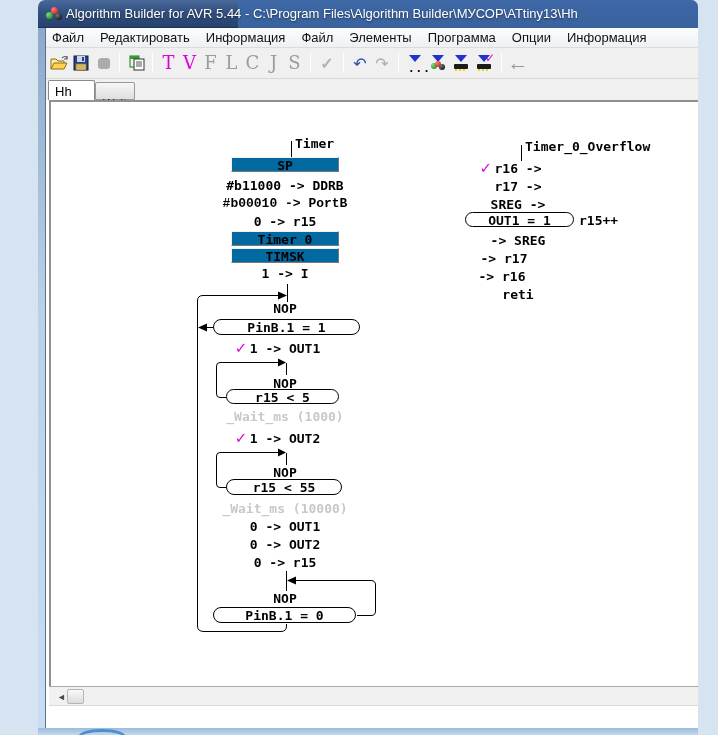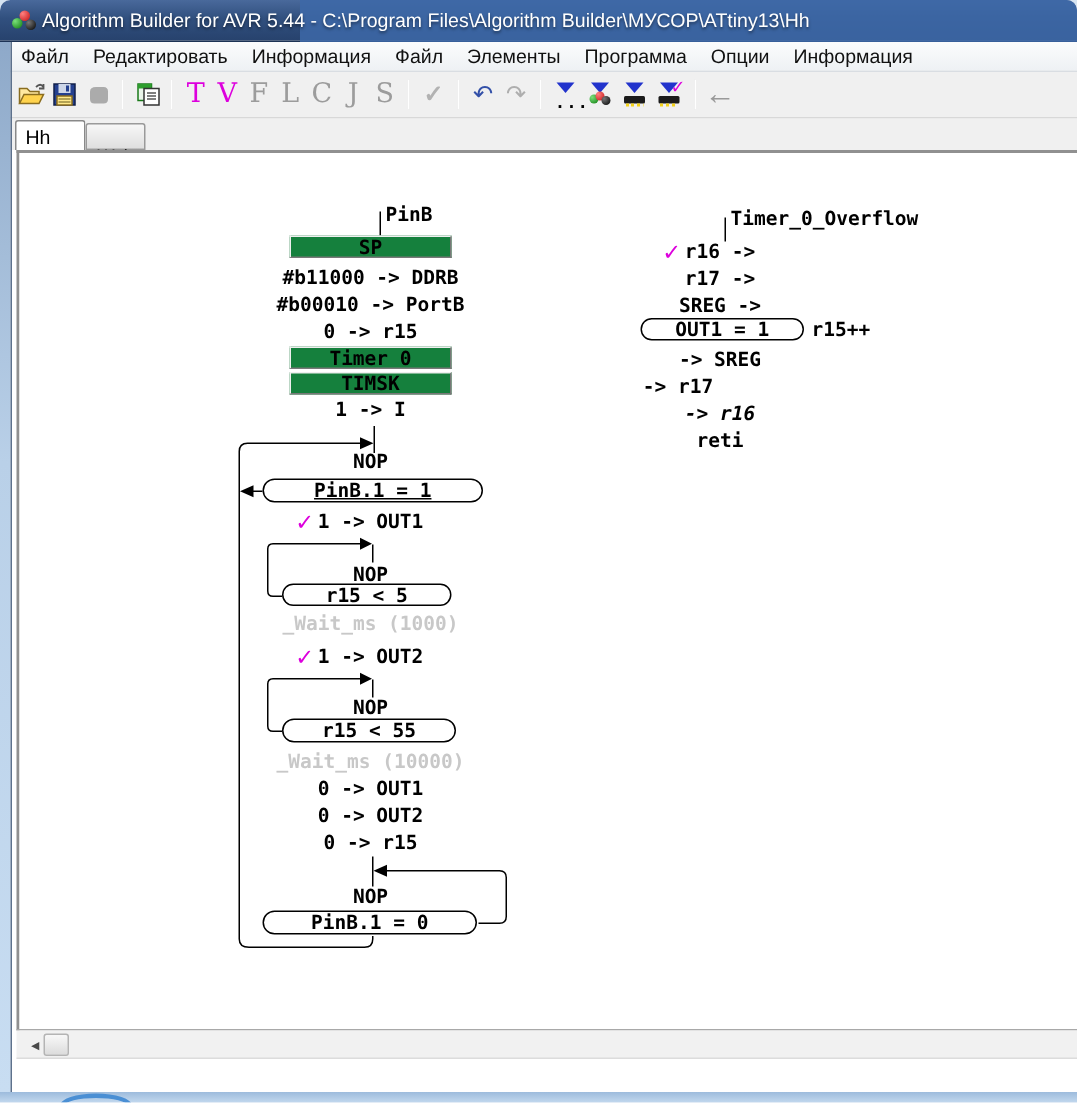--- a/index.html
+++ b/index.html
@@ -1,18 +1,18 @@
 <!DOCTYPE html>
 <html><head>
 <meta charset="utf-8">
 <style>
   html,body{margin:0;padding:0;background:#d6e4f2;}
   *{box-sizing:border-box;}
-  .win{position:relative;width:718px;height:735px;font-family:"Liberation Sans",sans-serif;
-       border-radius:7px 7px 0 0;overflow:hidden;background:#fff;}
+  .win{position:relative;width:660px;height:735px;font-family:"Liberation Sans",sans-serif;
+       border-radius:7px 7px 0 0;overflow:hidden;background:#fff;margin-left:38px;}
   
   .titlebar{position:absolute;left:0;top:0;width:718px;height:28px;
     background:linear-gradient(180deg,#49699b 0%,#31507f 45%,#27426d 100%);
     border-bottom:1px solid #1d3355;}
   .title-hl{position:absolute;left:200px;top:0;width:518px;height:28px;
     background:linear-gradient(180deg,#4c77b5 0%,#3a64a2 60%,#3358921 100%);
     background-color:#3d68a8;opacity:.85;}
   .title-text{position:absolute;left:28px;top:6px;color:#fff;font-size:13px;white-space:nowrap;
     text-shadow:0 1px 2px rgba(0,0,0,.5);}
   .app-icon{position:absolute;left:8px;top:7px;width:16px;height:14px;}
@@ -53,21 +53,21 @@
     border-radius:2px 2px 0 0;font-size:12px;padding:14px 0 0 7px;color:#222;}
   
   .canvas-border-top{position:absolute;left:11px;top:100px;width:707px;height:2px;background:#909090;}
   .canvas-border-left{position:absolute;left:11px;top:100px;width:2px;height:587px;background:#909090;}
   .canvas{position:absolute;left:13px;top:102px;width:705px;height:584px;background:#ffffff;}
   .flow-svg{position:absolute;left:0;top:0;width:718px;height:735px;pointer-events:none;}
   .fct{position:absolute;transform:translateX(-50%);font:bold 13px "DejaVu Sans Mono",monospace;
     color:#000;white-space:pre;line-height:13px;}
   .fcgray{color:#c8c8c8;}
   .fclabel{position:absolute;font:bold 13px "DejaVu Sans Mono",monospace;color:#000;white-space:pre;}
-  .fcbox{position:absolute;width:108px;height:15px;background:#15803d;text-align:center;
+  .fcbox{position:absolute;width:108px;height:15px;background:#0369a1;text-align:center;
     font:bold 13px "DejaVu Sans Mono",monospace;line-height:15px;color:#000;
     border-top:1px solid #efefef;border-left:1px solid #efefef;
     border-right:1px solid #787878;border-bottom:1px solid #787878;}
   .fcoval{position:absolute;background:#fff;border:1px solid #000;border-radius:9px;
     text-align:center;font:bold 13px "DejaVu Sans Mono",monospace;color:#000;}
   .check{position:absolute;left:-15px;top:-3px;color:#dd00dd;font:bold 15px "DejaVu Sans",sans-serif;}
   
   .canvas-bottom-line{position:absolute;left:11px;top:686px;width:707px;height:1px;background:#a8a8a8;}
   .hscroll{position:absolute;left:11px;top:687px;width:707px;height:19px;background:#f1f1f1;
     border-bottom:1px solid #dcdcdc;}
@@ -213,32 +213,32 @@
     </g>
     <g fill="#000" stroke="none">
       <polygon points="240,291.5 249,295.5 240,299.5"></polygon>
       <polygon points="169,323.5 160,327.5 169,331.5"></polygon>
       <polygon points="240,358.5 248,362.5 240,366.5"></polygon>
       <polygon points="240,448.5 248,452.5 240,456.5"></polygon>
       <polygon points="258,576.5 249,580.5 258,584.5"></polygon>
     </g>
   </svg>
 
-  <div class="fclabel" style="left:257px;top:136px;">PinB</div>
+  <div class="fclabel" style="left:257px;top:136px;">Timer</div>
 
   <div class="fcbox" style="left:193px;top:157px;">SP</div>
   <div class="fct" style="left:247px;top:179px;">#b11000 -&gt; DDRB</div>
-  <div class="fct" style="left:247px;top:197px;">#b00010 -&gt; PortB</div>
+  <div class="fct" style="left:247px;top:197px;font-family:Liberation Mono, monospace;">#b00010 -&gt; PortB</div>
   <div class="fct" style="left:247px;top:215px;">0 -&gt; r15</div>
   <div class="fcbox" style="left:193px;top:231px;">Timer 0</div>
   <div class="fcbox" style="left:193px;top:248px;">TIMSK</div>
   <div class="fct" style="left:247px;top:267px;">1 -&gt; I</div>
 
   <div class="fct" style="left:247px;top:302px;">NOP</div>
-  <div class="fcoval" style="left:175px;top:319px;width:147px;height:16px;line-height:16px;text-decoration:underline;">PinB.1 = 1</div>
+  <div class="fcoval" style="left:175px;top:319px;width:147px;height:16px;line-height:16px;">PinB.1 = 1</div>
   <div class="fct" style="left:247px;top:342px;"><span class="check">✓</span><span>1 -&gt; OUT1</span></div>
 
   <div class="fct" style="left:247px;top:377px;">NOP</div>
   <div class="fcoval" style="left:188px;top:389px;width:113px;height:15px;line-height:15px;">r15 &lt; 5</div>
   <div class="fct fcgray" style="left:247px;top:410px;">_Wait_ms (1000)</div>
   <div class="fct" style="left:247px;top:432px;"><span class="check">✓</span><span>1 -&gt; OUT2</span></div>
 
   <div class="fct" style="left:247px;top:466px;">NOP</div>
   <div class="fcoval" style="left:188px;top:479px;width:116px;height:16px;line-height:16px;">r15 &lt; 55</div>
   <div class="fct fcgray" style="left:247px;top:502px;">_Wait_ms (10000)</div>
@@ -250,22 +250,22 @@
   <div class="fcoval" style="left:175px;top:607px;width:143px;height:16px;line-height:16px;">PinB.1 = 0</div>
 
   <div class="fclabel" style="left:487px;top:139px;">Timer_0_Overflow</div>
 
   <div class="fct" style="left:480px;top:162px;"><span class="check">✓</span><span>r16 -&gt;</span></div>
   <div class="fct" style="left:480px;top:180px;">r17 -&gt;</div>
   <div class="fct" style="left:480px;top:198px;">SREG -&gt;</div>
   <div class="fcoval" style="left:427px;top:212px;width:109px;height:15px;line-height:15px;">OUT1 = 1</div>
   <div class="fclabel" style="left:541px;top:213px;">r15++</div>
   <div class="fct" style="left:480px;top:234px;">-&gt; SREG</div>
-  <div class="fct" style="left:452px;top:252px;">-&gt; r17</div>
-  <div class="fct" style="left:480px;top:270px;font-style:italic;">-&gt; r16</div>
+  <div class="fct" style="left:466px;top:252px;">-&gt; r17</div>
+  <div class="fct" style="left:464px;top:270px;">-&gt; r16</div>
   <div class="fct" style="left:480px;top:288px;">reti</div>
 
   <div class="canvas-bottom-line"></div>
   <div class="hscroll">
     <span class="hs-arrow">◄</span>
     <span class="hs-thumb"></span>
   </div>
 
 
   <div class="border-left"></div>

